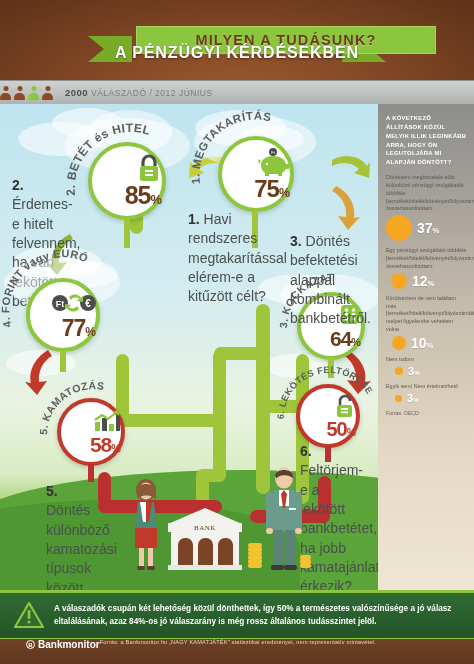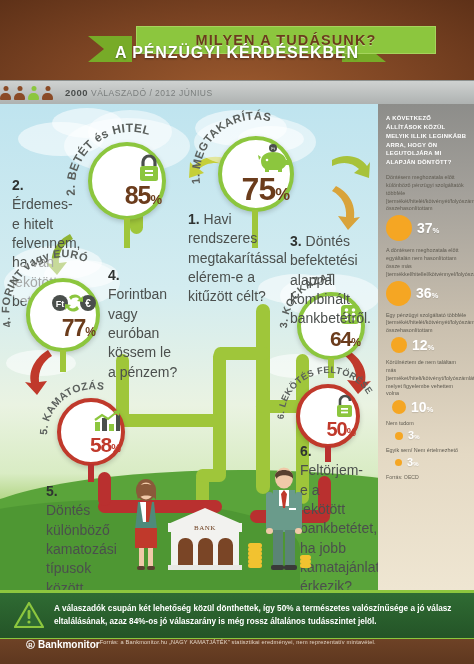--- a/index.html
+++ b/index.html
@@ -332,21 +332,21 @@
         </svg>
       </div>
       <div class="circle g" style="position:absolute;left:28px;top:26px;width:76px;height:76px;">
         <svg class="glyph" width="34" height="28" viewBox="0 0 34 28">
           <circle cx="17" cy="4" r="4" fill="#4a4f4c"></circle>
           <text x="17" y="6.4" font-size="4" fill="#fff" text-anchor="middle" font-family="Liberation Sans">Ft</text>
           <path d="M5 17 C5 11 11 8 17 8 C24 8 29 11 30 16 L33 16 L33 21 L30 21 C29 23 27 24 26 25 L26 28 L22 28 L22 26 L13 26 L13 28 L9 28 L9 25 C6 23 5 20 5 17 Z" fill="#8cc63e"></path>
           <circle cx="11" cy="16" r="1.3" fill="#fff"></circle>
           <path d="M5 13 L2 11 L3 16 Z" fill="#8cc63e"></path>
         </svg>
-        <div class="pct brown" style="font-size:32px;margin-top:1px;">
+        <div class="pct brown" style="font-size:24px;margin-top:1px;">
           <span>75</span><span class="sym">%</span>
         </div>
       </div>
       <div class="pin" style="left:65px;top:100px;height:38px;"></div>
     </div>
     <div class="qtext" style="left:188px;top:106px;width:86px;">
       <b>1.</b>
       <span> Havi rendszeres megtakarítással elérem-e a kitűzött célt?</span>
     </div>
 
@@ -398,24 +398,20 @@
           <circle cx="36" cy="12" r="8" fill="#4a4f4c"></circle>
           <text x="36" y="16" font-size="10" fill="#fff" text-anchor="middle" font-weight="bold" font-family="Liberation Sans">€</text>
           <path d="M17 6 C21 2 27 3 29 7 L31 5 L31 11 L25 10 L27 8 C25 6 21 6 19 9 Z" fill="#8cc63e"></path>
           <path d="M27 18 C23 22 17 21 15 17 L13 19 L13 13 L19 14 L17 16 C19 18 23 18 25 15 Z" fill="#8cc63e"></path>
         </svg>
         <div class="pct brown" style="font-size:23px;margin-top:2px;">
           <span>77</span><span class="sym">%</span>
         </div>
       </div>
       <div class="pin" style="left:59px;top:98px;height:22px;"></div>
-    </div>
-    <div class="qtext" style="left:108px;top:162px;width:72px;">
-      <b>4.</b>
-      <span> Forintban vagy euróban kössem le a pénzem?</span>
     </div>
 
     <div class="node" style="left:38px;top:272px;width:106px;height:110px;">
       <div class="arc-label">
         <svg width="106" height="106" viewBox="0 0 106 106">
           <defs>
               <path id="arcKam" d="M10,68 A46,46 0 0 1 96,38"></path>
             </defs>
           <text font-size="10.5"><textPath href="#arcKam" startOffset="7%">5. KAMATOZÁS</textPath></text>
         </svg>
@@ -533,27 +529,20 @@
     <div class="sb-head">A következő állítások közül melyik illik leginkább arra, hogy Ön legutoljára mi alapján döntött?</div>
 
     <div class="sb-item">
       <div class="sb-label">Döntésem meghozatala előtt különböző pénzügyi szolgáltatók többféle [termékét/hitelét/kötvényét/folyószámláját] összehasonlítottam</div>
       <div class="sb-row">
         <span class="dot" style="width:26px;height:26px;"></span>
         <span class="sb-val"><span>37</span><span class="sym">%</span></span>
       </div>
     </div>
 
-    <div class="sb-item">
-      <div class="sb-label">A döntésem meghozatala előtt egyáltalán nem hasonlítottam össze más [termékkel/hitellel/kötvénnyel/folyószámlával]</div>
-      <div class="sb-row">
-        <span class="dot" style="width:25px;height:25px;"></span>
-        <span class="sb-val"><span>36</span><span class="sym">%</span></span>
-      </div>
-    </div>
 
     <div class="sb-item">
       <div class="sb-label">Egy pénzügyi szolgáltató többféle [termékét/hitelét/kötvényét/folyószámláját] összehasonlítottam</div>
       <div class="sb-row">
         <span class="dot" style="width:16px;height:16px;margin-left:5px;"></span>
         <span class="sb-val"><span>12</span><span class="sym">%</span></span>
       </div>
     </div>
 
     <div class="sb-item">

